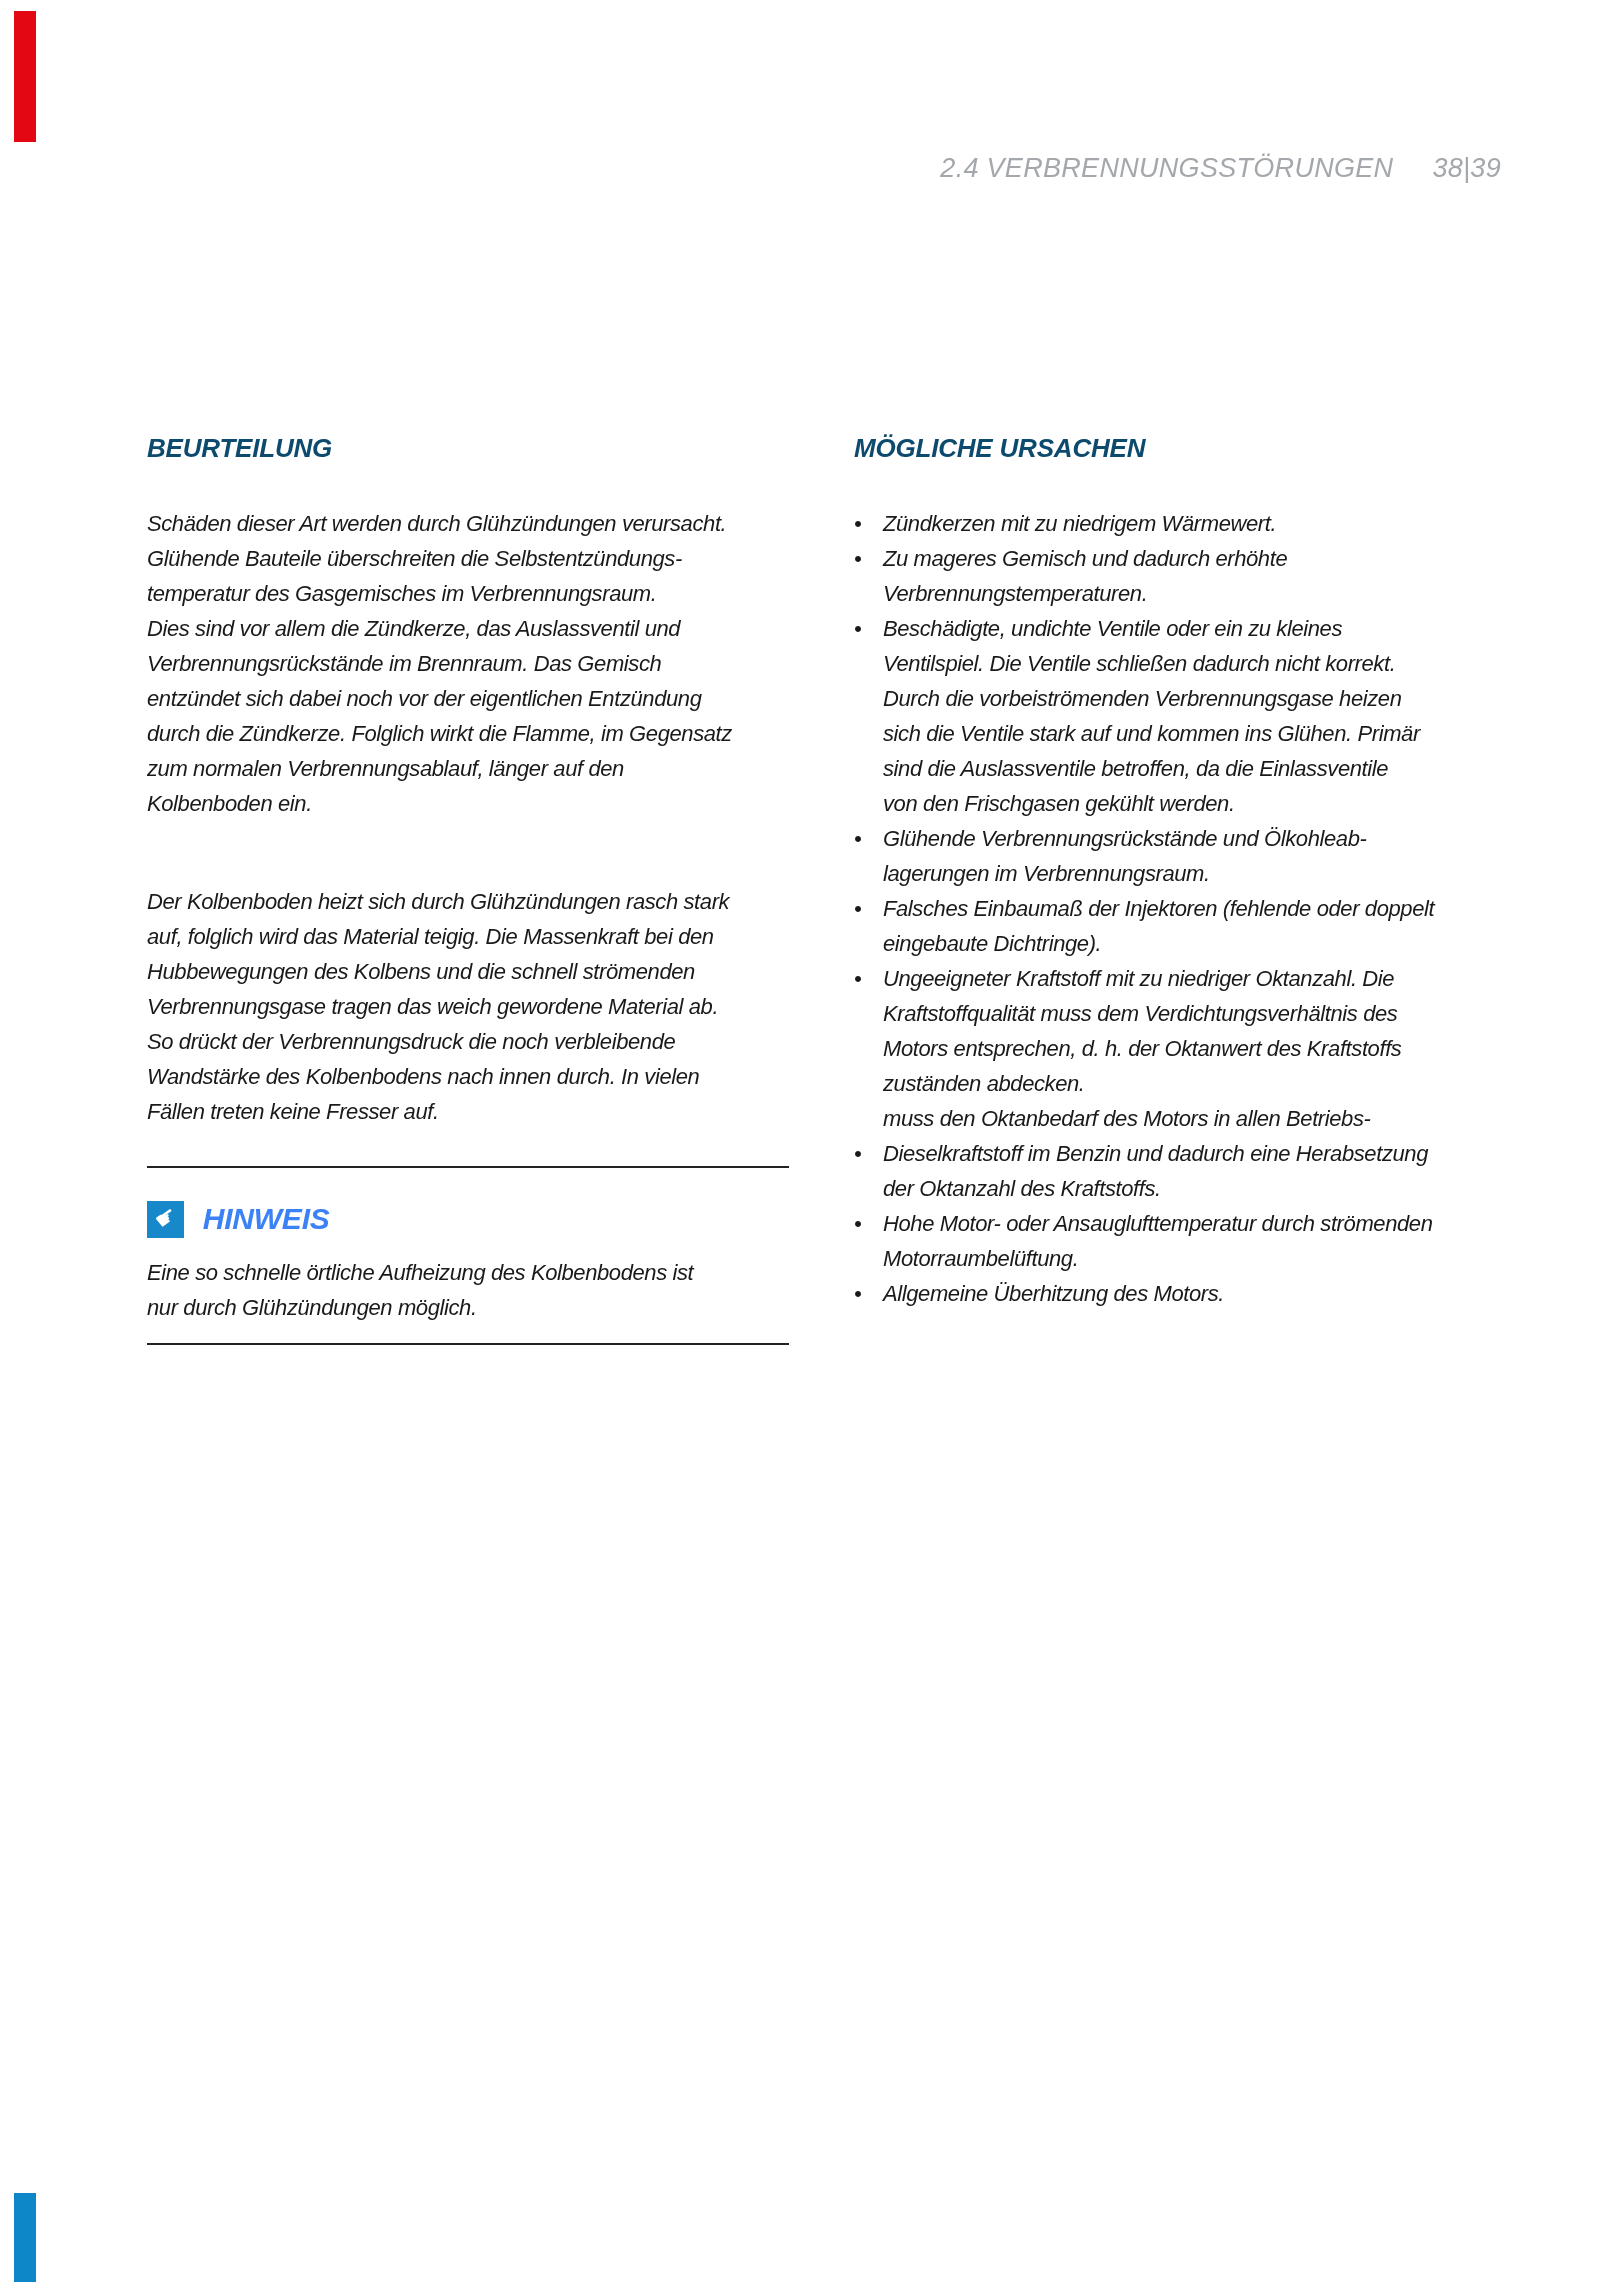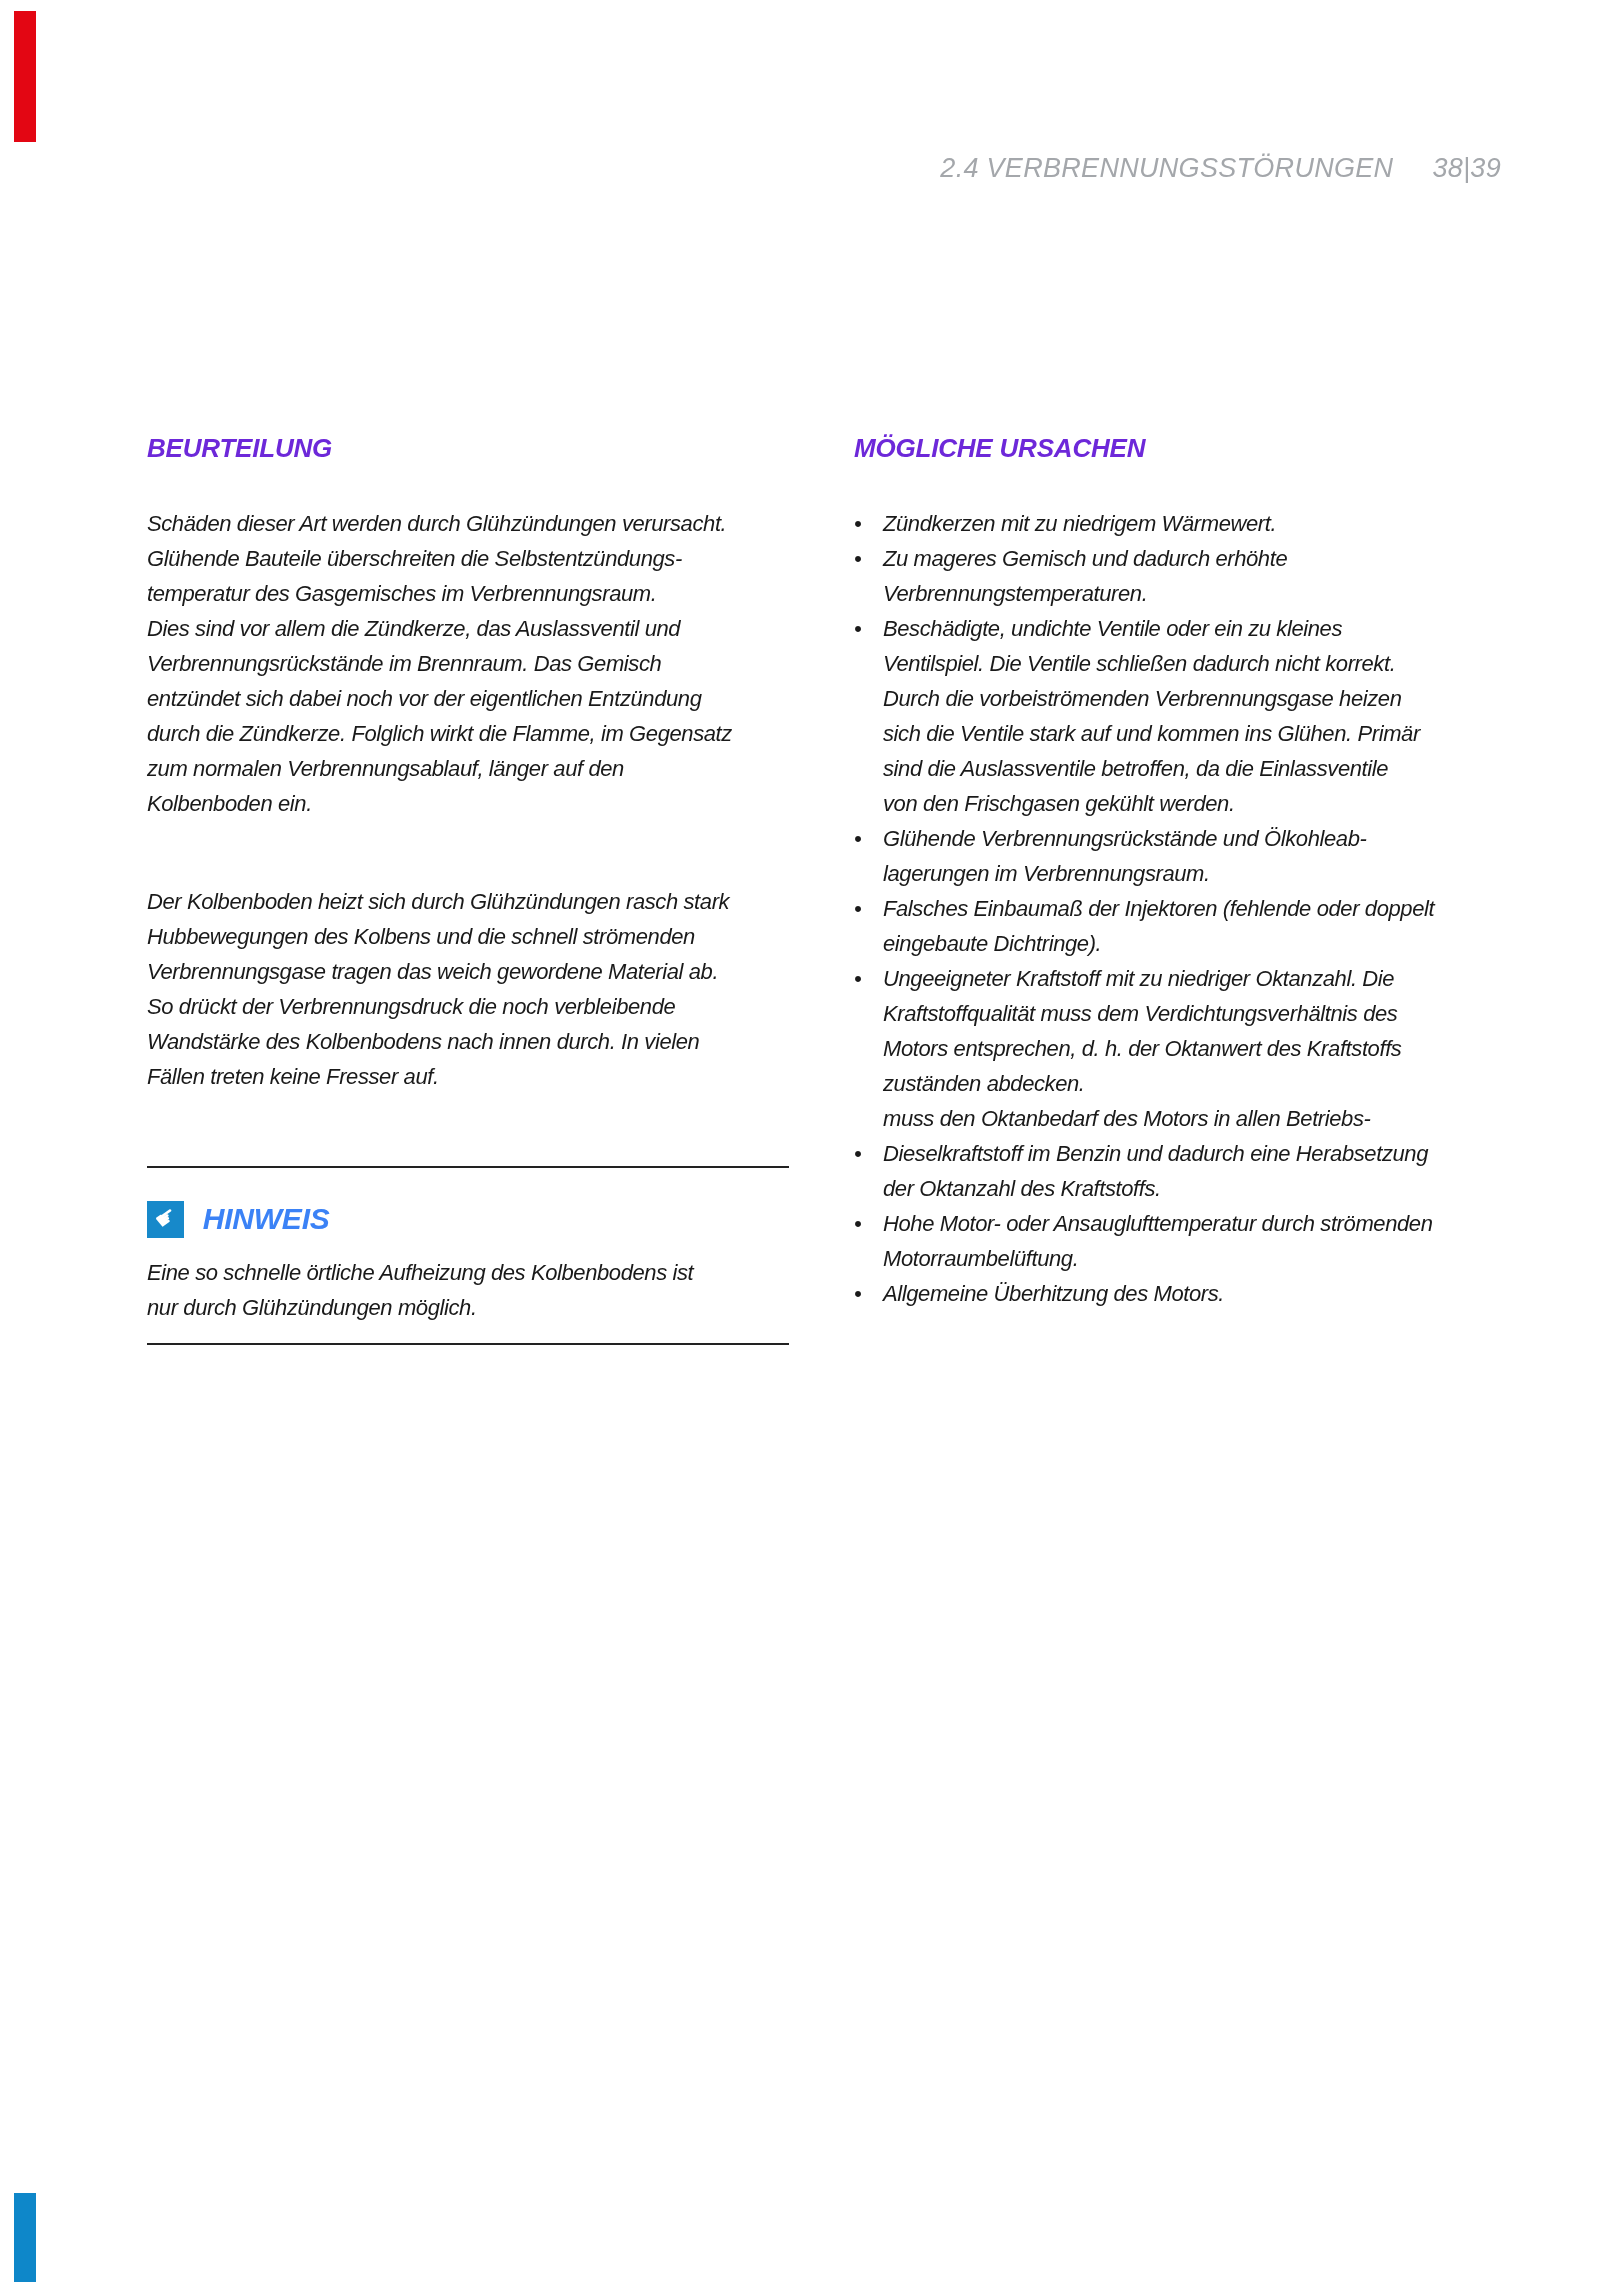--- a/index.html
+++ b/index.html
@@ -21,21 +21,21 @@
     letter-spacing:0.3px;
     white-space:nowrap;
   }
   .page-header .pagenums{margin-left:39px;}
   .col{position:absolute;width:648px;}
   .col-left{left:147px;}
   .col-right{left:854px;}
   .col-heading{
     position:absolute;top:433px;left:0;
     font-size:26px;font-weight:bold;
-    letter-spacing:-0.2px;color:#6d28d9;
+    letter-spacing:-0.2px;color:#0c4a6e;
     white-space:nowrap;
   }
   .body-lines{font-size:22px;line-height:35px;letter-spacing:-0.4px;}
   .tline{white-space:nowrap;}
   .paragraphs{position:absolute;top:506px;left:0;}
   .para{margin:0 0 63px 0;}
   .bullets{position:absolute;top:506px;left:0;}
   .bullet-item{position:relative;padding-left:29px;}
   .bullet-marker{
     position:absolute;left:0;top:0;
@@ -84,20 +84,21 @@
           <div class="tline">temperatur des Gasgemisches im Verbrennungsraum.</div>
           <div class="tline">Dies sind vor allem die Zündkerze, das Auslassventil und</div>
           <div class="tline">Verbrennungsrückstände im Brennraum. Das Gemisch</div>
           <div class="tline">entzündet sich dabei noch vor der eigentlichen Entzündung</div>
           <div class="tline">durch die Zündkerze. Folglich wirkt die Flamme, im Gegensatz</div>
           <div class="tline">zum normalen Verbrennungsablauf, länger auf den</div>
           <div class="tline">Kolbenboden ein.</div>
         </div>
         <div class="para">
           <div class="tline">Der Kolbenboden heizt sich durch Glühzündungen rasch stark</div>
+          <div class="tline">auf, folglich wird das Material teigig. Die Massenkraft bei den</div>
           <div class="tline">Hubbewegungen des Kolbens und die schnell strömenden</div>
           <div class="tline">Verbrennungsgase tragen das weich gewordene Material ab.</div>
           <div class="tline">So drückt der Verbrennungsdruck die noch verbleibende</div>
           <div class="tline">Wandstärke des Kolbenbodens nach innen durch. In vielen</div>
           <div class="tline">Fällen treten keine Fresser auf.</div>
         </div>
       </div>
 
     <div class="note-block">
       <div class="rule"></div>

